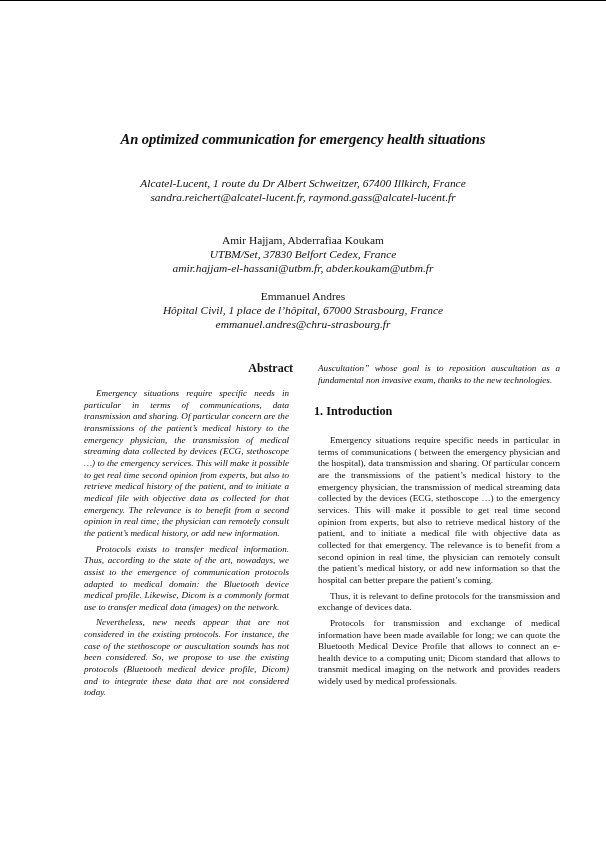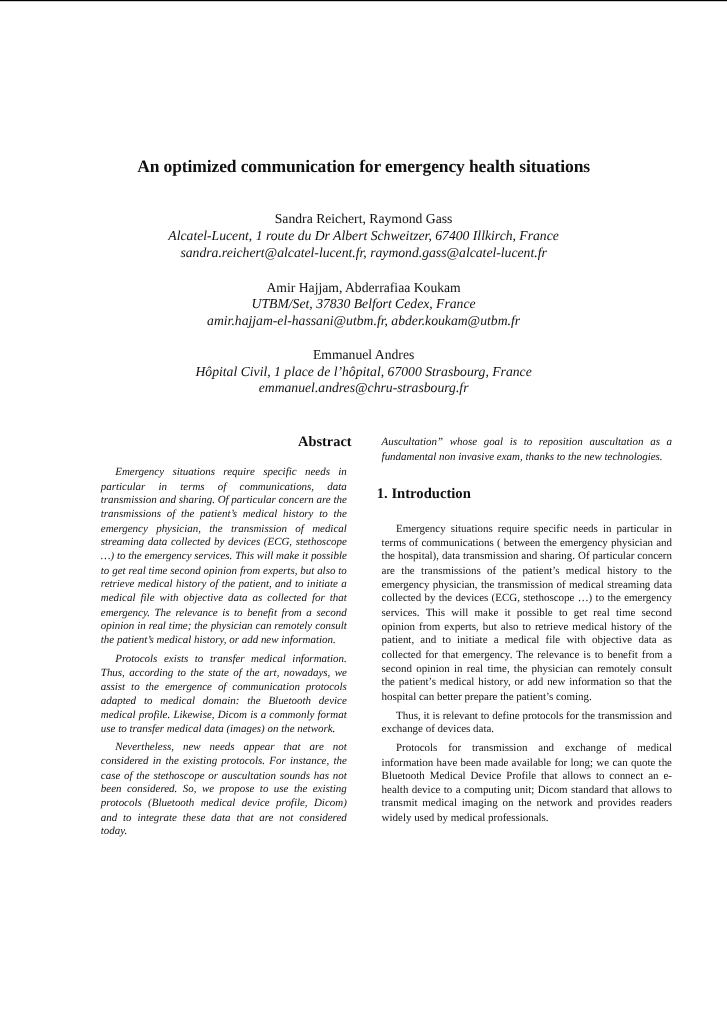--- a/index.html
+++ b/index.html
@@ -1,20 +1,20 @@
 <!DOCTYPE html>
 <html><head>
 <meta charset="utf-8">
 <style>
   html, body { margin: 0; padding: 0; background: #ffffff; }
   body { width: 606px; height: 857px; position: relative; overflow: hidden;
          font-family: "Liberation Serif", "DejaVu Serif", serif; color: #111; }
   .topline { position: absolute; left: 0; top: 0; width: 606px; height: 1px; background: #000; }
   .title { position: absolute; left: 0; width: 606px; top: 131px; text-align: center;
-           font-weight: bold; font-size: 14.6px; letter-spacing: -0.1px; }
+           font-weight: bold; font-size: 14.6px; letter-spacing: -0.1px; font-style: italic; }
   .authblock { position: absolute; left: 0; width: 606px; text-align: center; font-size: 11.4px; line-height: 14.2px; }
   .authblock .names { font-style: normal; }
   .authblock .aff, .authblock .email { font-style: italic; }
   .b1 { top: 176px; } .b2 { top: 233px; } .b3 { top: 289px; }
   .col { position: absolute; font-size: 9.15px; line-height: 11.65px; text-align: justify; }
   .col p { margin: 4px; text-indent: 12px; }
   .left { left: 80px; width: 213px; top: 384px; font-style: italic; }
   .abs-head { position: absolute; left: 80px; width: 213px; top: 361px; text-align: right;
               font-weight: bold; font-size: 12px; }
   .right-top { left: 314px; width: 250px; top: 359px; font-style: italic; }
@@ -24,21 +24,20 @@
   .right p { text-indent: 12px; }
 </style>
 </head>
 <body>
 
 <div class="topline"></div>
 
 <div class="title">An optimized communication for emergency health situations</div>
 
 <div class="authblock b1">
-  <div class="names">Sandra Reichert, Raymond Gass</div>
   <div class="aff">Alcatel-Lucent, 1 route du Dr Albert Schweitzer, 67400 Illkirch, France</div>
   <div class="email">sandra.reichert@alcatel-lucent.fr, raymond.gass@alcatel-lucent.fr</div>
 </div>
 
 <div class="authblock b2">
   <div class="names">Amir Hajjam, Abderrafiaa Koukam</div>
   <div class="aff">UTBM/Set, 37830 Belfort Cedex, France</div>
   <div class="email">amir.hajjam-el-hassani@utbm.fr, abder.koukam@utbm.fr</div>
 </div>
 

